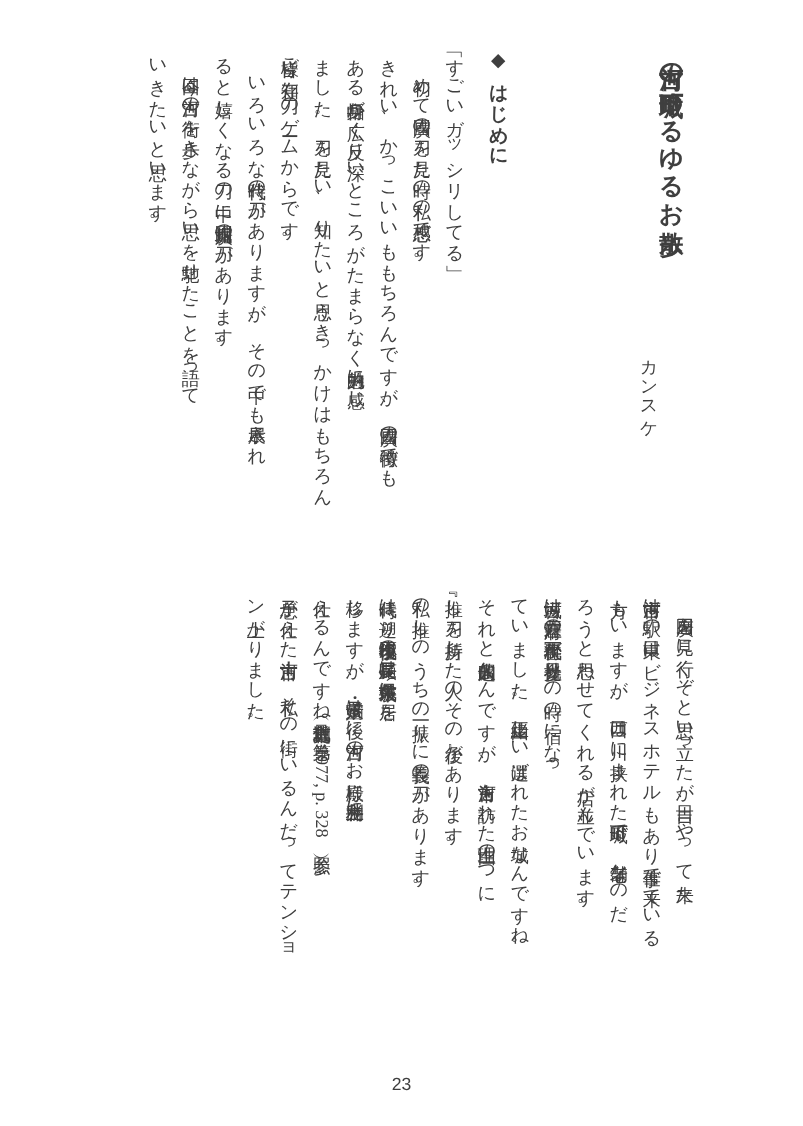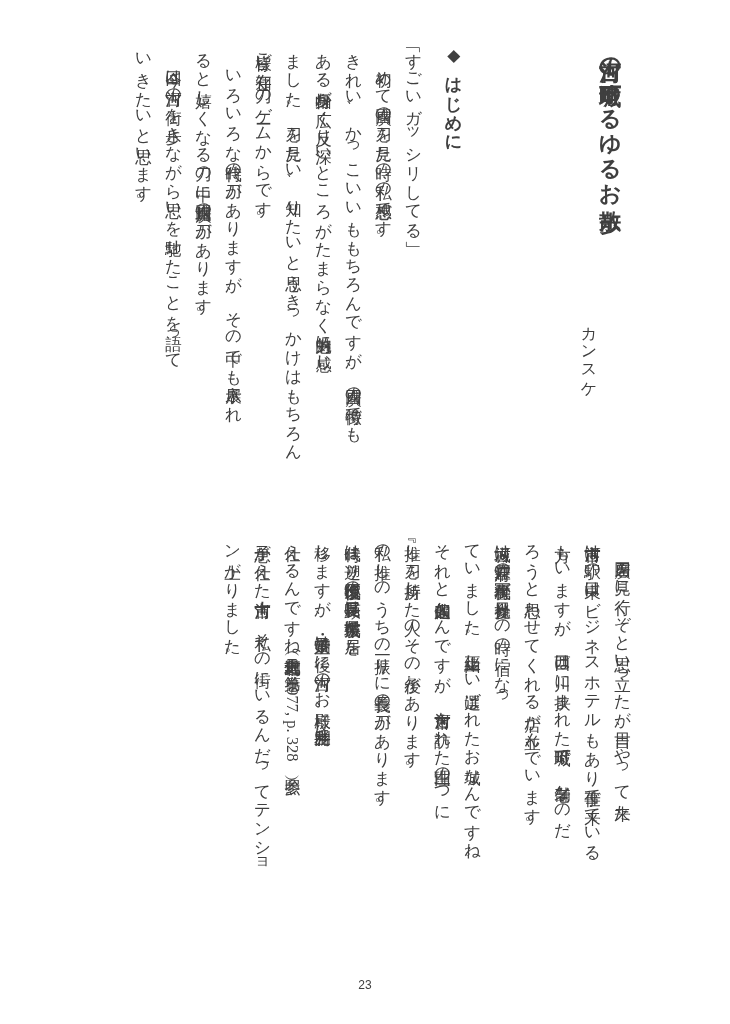--- a/index.html
+++ b/index.html
@@ -51,21 +51,21 @@
     font-size: 16.5px;
     line-height: 30px;
     height: 430px;
   }
   .page-number {
     position: absolute;
     top: 978px;
     left: 0;
     width: 730px;
     text-align: center;
-    font-size: 12px;
+    font-size: 16px;
     font-family: "Liberation Sans", "DejaVu Sans", sans-serif;
     color: #3f3f3f;
   }
 </style>
 </head>
 <body>
 
 <div class="page">
 
   <h1 class="vtext doc-title">古河の城下町ゆるゆるお散歩</h1>

